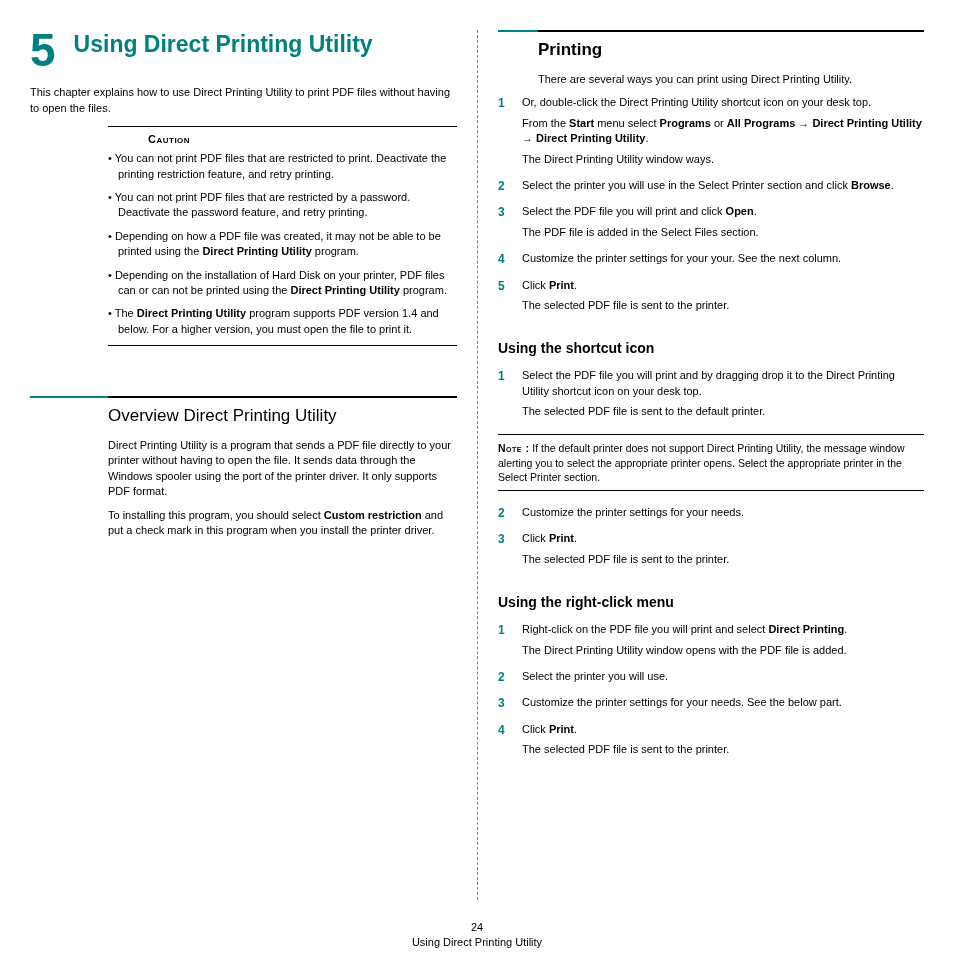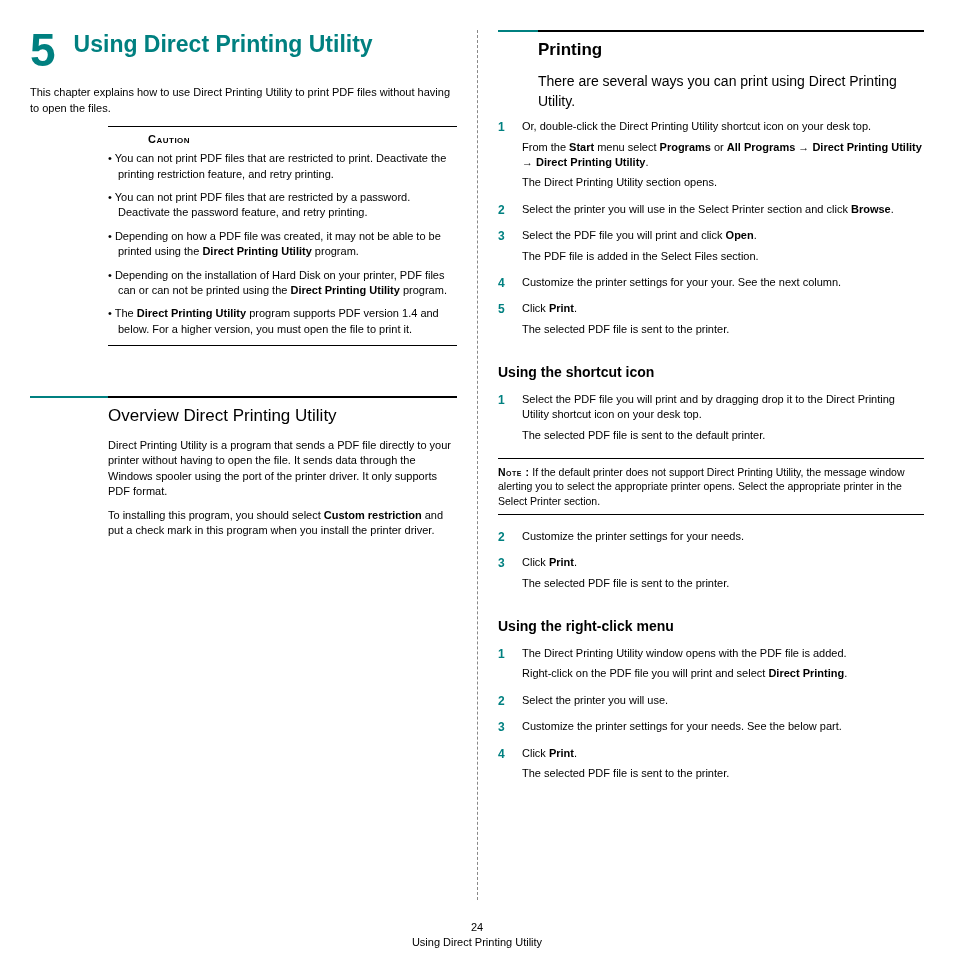--- a/index.html
+++ b/index.html
@@ -105,21 +105,21 @@
     font-weight: bold;
     margin-bottom: 12px;
   }
   .body-text {
     font-size: 11px;
     line-height: 1.4;
     margin-left: 78px;
     margin-bottom: 8px;
   }
   .body-text-nc {
-    font-size: 14px;
+    font-size: 11px;
     line-height: 1.4;
     margin-bottom: 8px;
   }
   .subhead {
     font-size: 14px;
     font-weight: bold;
     margin: 22px 0 12px 0;
   }
   .steps {
     list-style: none;
@@ -199,21 +199,21 @@
     </div>
     <div class="section-title-top" style="margin-left:40px">Printing</div>
     <div class="body-text-nc" style="margin-left:40px">There are several ways you can print using Direct Printing Utility.</div>
 
     <ol class="steps" id="steps-window">
         <li>
           <div class="step-num">1</div>
           <div class="step-body">
             <p>Or, double-click the Direct Printing Utility shortcut icon on your desk top.</p>
             <p>From the <b>Start</b> menu select <b>Programs</b> or <b>All Programs</b> <span class="arrow">→</span> <b>Direct Printing Utility</b> <span class="arrow">→</span> <b>Direct Printing Utility</b>.</p>
-            <p>The Direct Printing Utility section opens.</p>
+            <p>The Direct Printing Utility window ways.</p>
           </div>
         </li>
         <li>
           <div class="step-num">2</div>
           <div class="step-body">
             <p>Select the printer you will use in the Select Printer section and click <b>Browse</b>.</p>
           </div>
         </li>
         <li>
           <div class="step-num">3</div>
@@ -262,22 +262,22 @@
             <p>The selected PDF file is sent to the printer.</p>
           </div>
         </li>
       </ol>
 
     <div class="subhead">Using the right-click menu</div>
     <ol class="steps" id="steps-rightclick">
         <li>
           <div class="step-num">1</div>
           <div class="step-body">
+            <p>Right-click on the PDF file you will print and select <b>Direct Printing</b>.</p>
             <p>The Direct Printing Utility window opens with the PDF file is added.</p>
-            <p>Right-click on the PDF file you will print and select <b>Direct Printing</b>.</p>
           </div>
         </li>
         <li>
           <div class="step-num">2</div>
           <div class="step-body">
             <p>Select the printer you will use.</p>
           </div>
         </li>
         <li>
           <div class="step-num">3</div>

